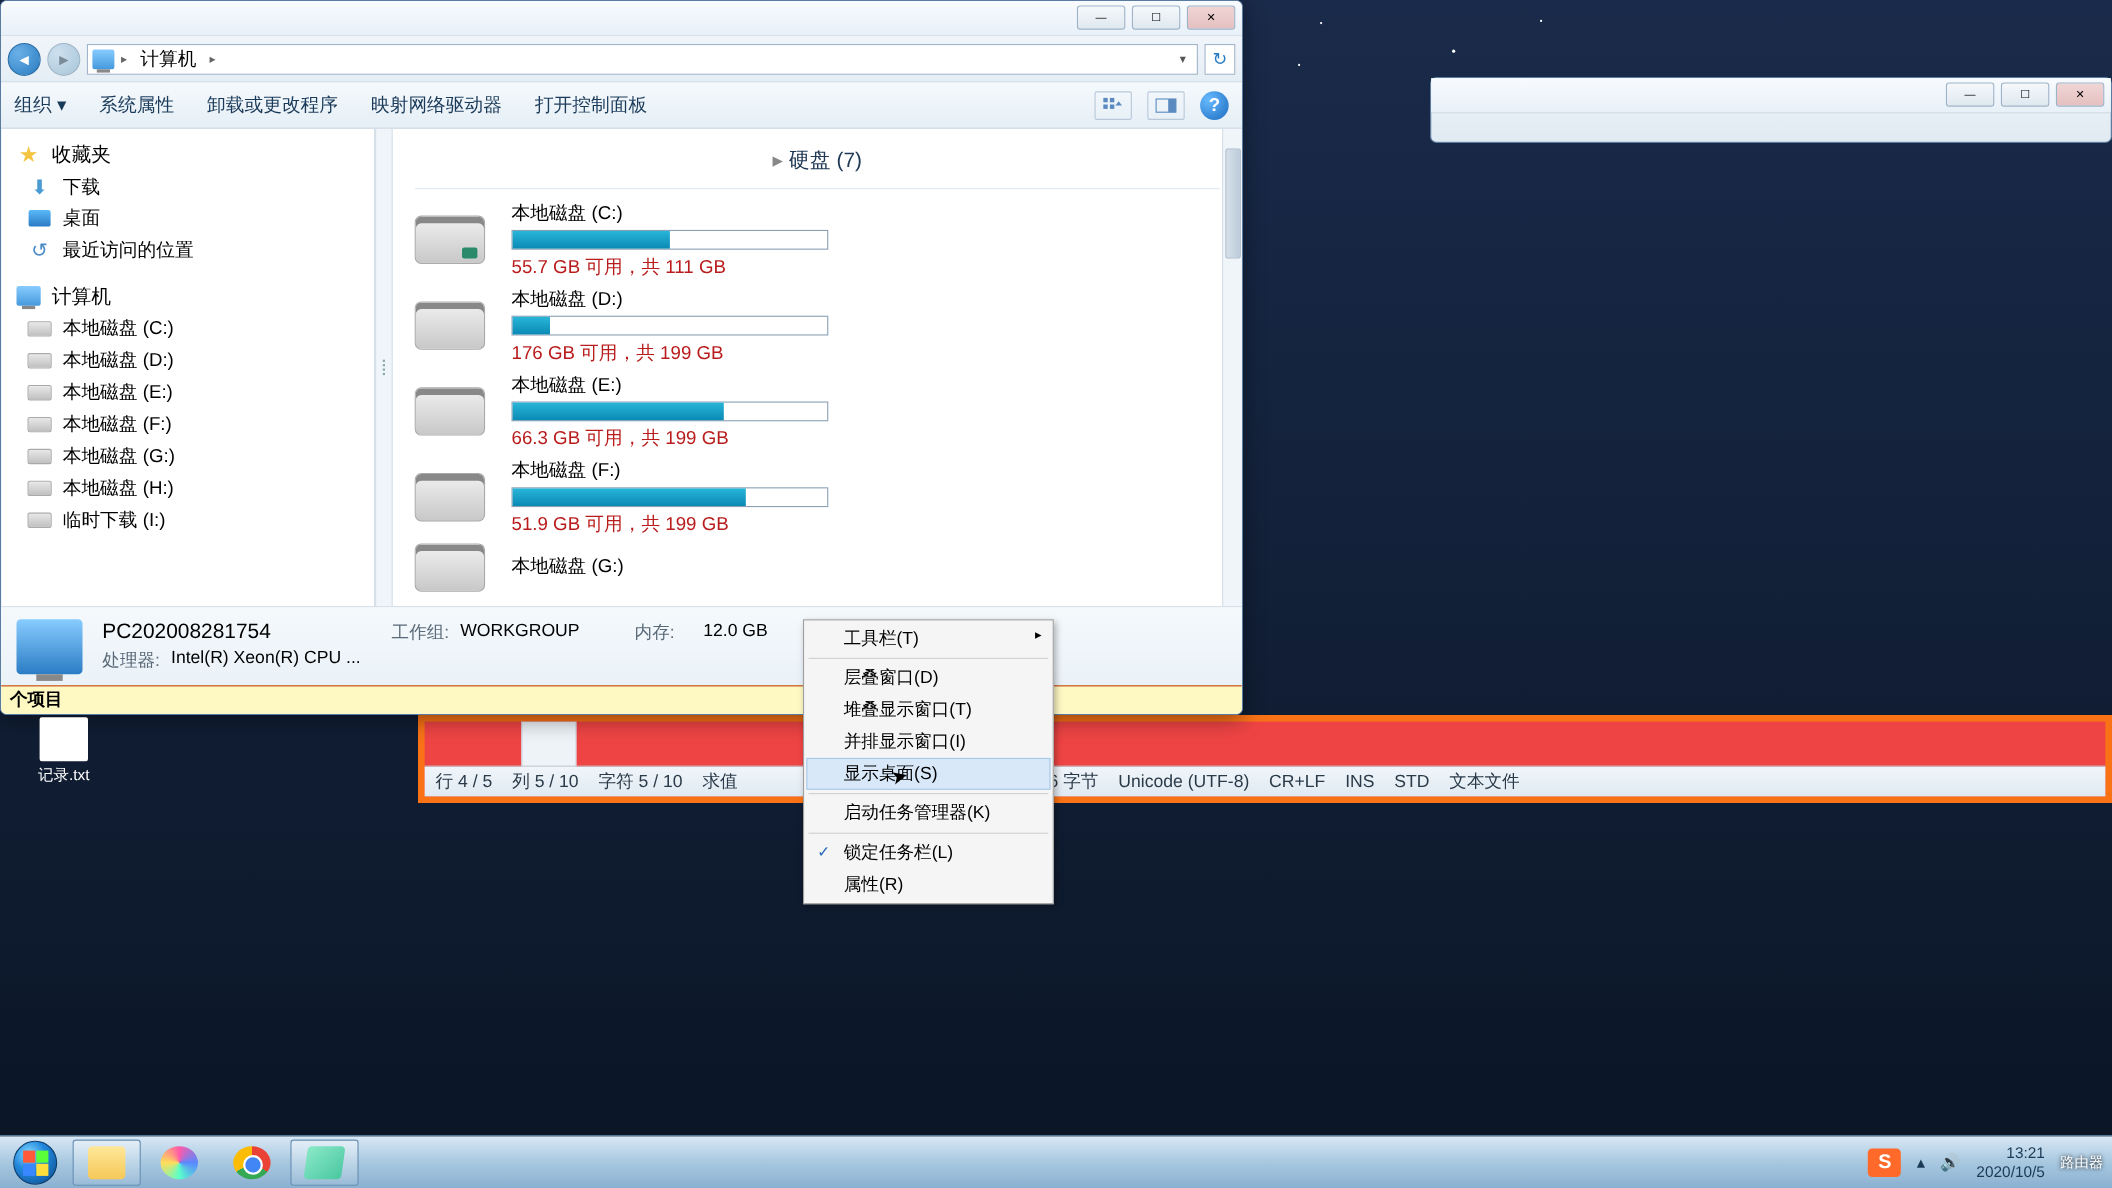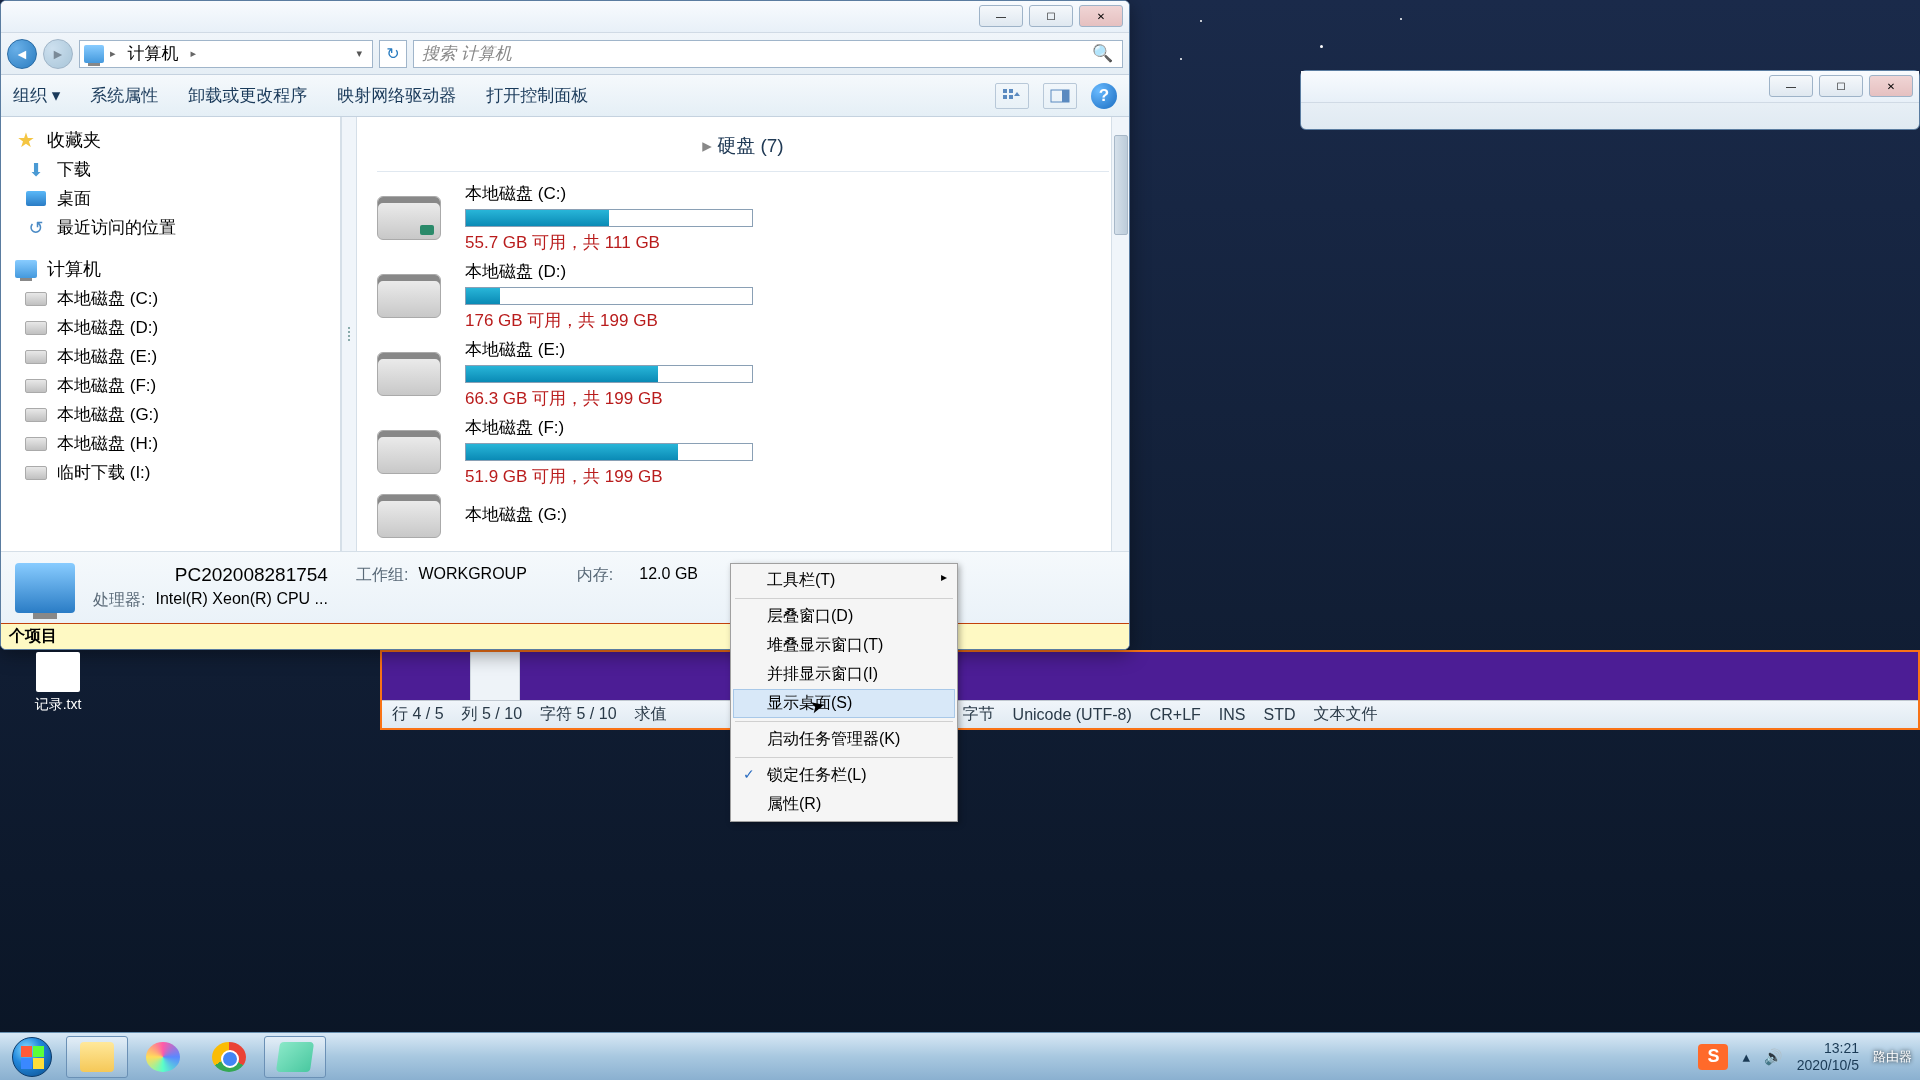--- a/index.html
+++ b/index.html
@@ -57,37 +57,37 @@
 .drive-ico { width: 64px; height: 44px; background: linear-gradient(180deg, #f0f0f0, #c8c8c8); border-radius: 6px; border: 1px solid #aaa; box-shadow: inset 0 6px 0 #888; position: relative; }
 .drive-ico.sys::after { content: ''; position: absolute; bottom: 4px; right: 6px; width: 14px; height: 10px; background: #2a8a6a; border-radius: 2px; }
 .drive-info { flex: 1; }
 .drive-name { font-size: 17px; margin-bottom: 4px; }
 .bar { width: 288px; height: 18px; border: 1px solid #8aa0b5; background: #fff; margin-bottom: 4px; }
 .fill { height: 100%; background: linear-gradient(180deg, #28b5d8, #0a8ab5); }
 .drive-txt { font-size: 17px; color: #b91c1c; }
 .vscroll-r { position: absolute; right: 0; top: 0; width: 18px; height: 100%; background: #f0f5fa; border-left: 1px solid #d5dfe8; }
 .vscroll-r .thumb { position: absolute; top: 18px; left: 2px; width: 14px; height: 100px; background: linear-gradient(90deg, #d5e0ea, #bcccda); border: 1px solid #a8b8c8; border-radius: 2px; }
 
-.details { height: 72px; border-top: 1px solid #d5dfe8; background: linear-gradient(180deg, #f5f9fc, #eaf2f8); display: flex; align-items: center; padding: 0 14px; gap: 18px; text-align: right; }
+.details { height: 72px; border-top: 1px solid #d5dfe8; background: linear-gradient(180deg, #f5f9fc, #eaf2f8); display: flex; align-items: center; padding: 0 14px; gap: 18px; }
 .det-ico { width: 60px; height: 50px; background: linear-gradient(180deg, #88ccff, #2a7cc5); border-radius: 4px; position: relative; }
 .det-ico::after { content: ''; position: absolute; bottom: -6px; left: 18px; width: 24px; height: 6px; background: #888; }
 .det-main { display: flex; flex-direction: column; gap: 4px; }
 .det-name { font-size: 19px; }
 .det-line { display: flex; gap: 10px; font-size: 16px; }
 .det-lbl { color: #5a6a78; }
 .det-mem { margin-left: 40px; display: flex; gap: 26px; font-size: 16px; }
 
 .items-bar { height: 26px; background: #fef9c3; border-top: 1px solid #c2410c; padding: 2px 8px; font-size: 16px; font-weight: bold; }
 
 
 .backwin { position: absolute; left: 1300px; top: 70px; width: 620px; height: 60px; background: linear-gradient(180deg, #f0f5fa, #e0eaf2); border: 1px solid #5a7ca0; border-radius: 6px; }
 .backwin .titlebar { justify-content: flex-end; }
 
 
-.editor-back { position: absolute; left: 380px; top: 650px; width: 1540px; height: 80px; background: #4c1d95; border: 2px solid #f97316; }
+.editor-back { position: absolute; left: 380px; top: 650px; width: 1540px; height: 80px; background: #ef4444; border: 6px solid #f97316; }
 .editor-cells { position: absolute; top: 0; left: 88px; width: 50px; height: 48px; border-left: 1px solid #d0d8e0; border-right: 1px solid #d0d8e0; background: #eef3f8; }
 .editor-status { position: absolute; bottom: 0; left: 0; right: 0; height: 28px; background: linear-gradient(180deg, #f0f5fa, #e0eaf2); border-top: 1px solid #c0c8d0; display: flex; align-items: center; padding: 0 10px; font-size: 16px; gap: 18px; color: #2a3a48; }
 
 
 .deskicon { position: absolute; left: 28px; top: 652px; width: 60px; text-align: center; color: #fff; font-size: 14px; }
 .deskicon .fico { width: 44px; height: 40px; background: #fff; margin: 0 auto 4px; border-radius: 2px; }
 
 
 .ctxmenu { position: absolute; left: 730px; top: 563px; width: 228px; background: #f5f5f5; border: 1px solid #a0a0a0; box-shadow: 2px 2px 6px rgba(0,0,0,.3); padding: 2px; z-index: 100; }
 .ctx-item { padding: 4px 28px 4px 34px; font-size: 16px; cursor: pointer; position: relative; }
@@ -159,24 +159,20 @@
     <div class="navback">◄</div>
     <div class="navfwd">►</div>
     <div class="addrbar">
       <span class="comp-icon"></span>
       <span class="addr-arrow">▸</span>
       <span class="addr-seg">计算机</span>
       <span class="addr-arrow">▸</span>
       <span class="addr-drop">▾</span>
     </div>
     <div class="refbtn">↻</div>
-    <div class="searchbar">
-      <span>搜索 计算机</span>
-      <span class="mag">🔍</span>
-    </div>
   </div>
 
   <div class="toolbar">
     <span class="toolbtn">组织 ▾</span>
     <span class="toolbtn">系统属性</span>
     <span class="toolbtn">卸载或更改程序</span>
     <span class="toolbtn">映射网络驱动器</span>
     <span class="toolbtn">打开控制面板</span>
     <div class="tool-right">
       <div class="viewbtn">

